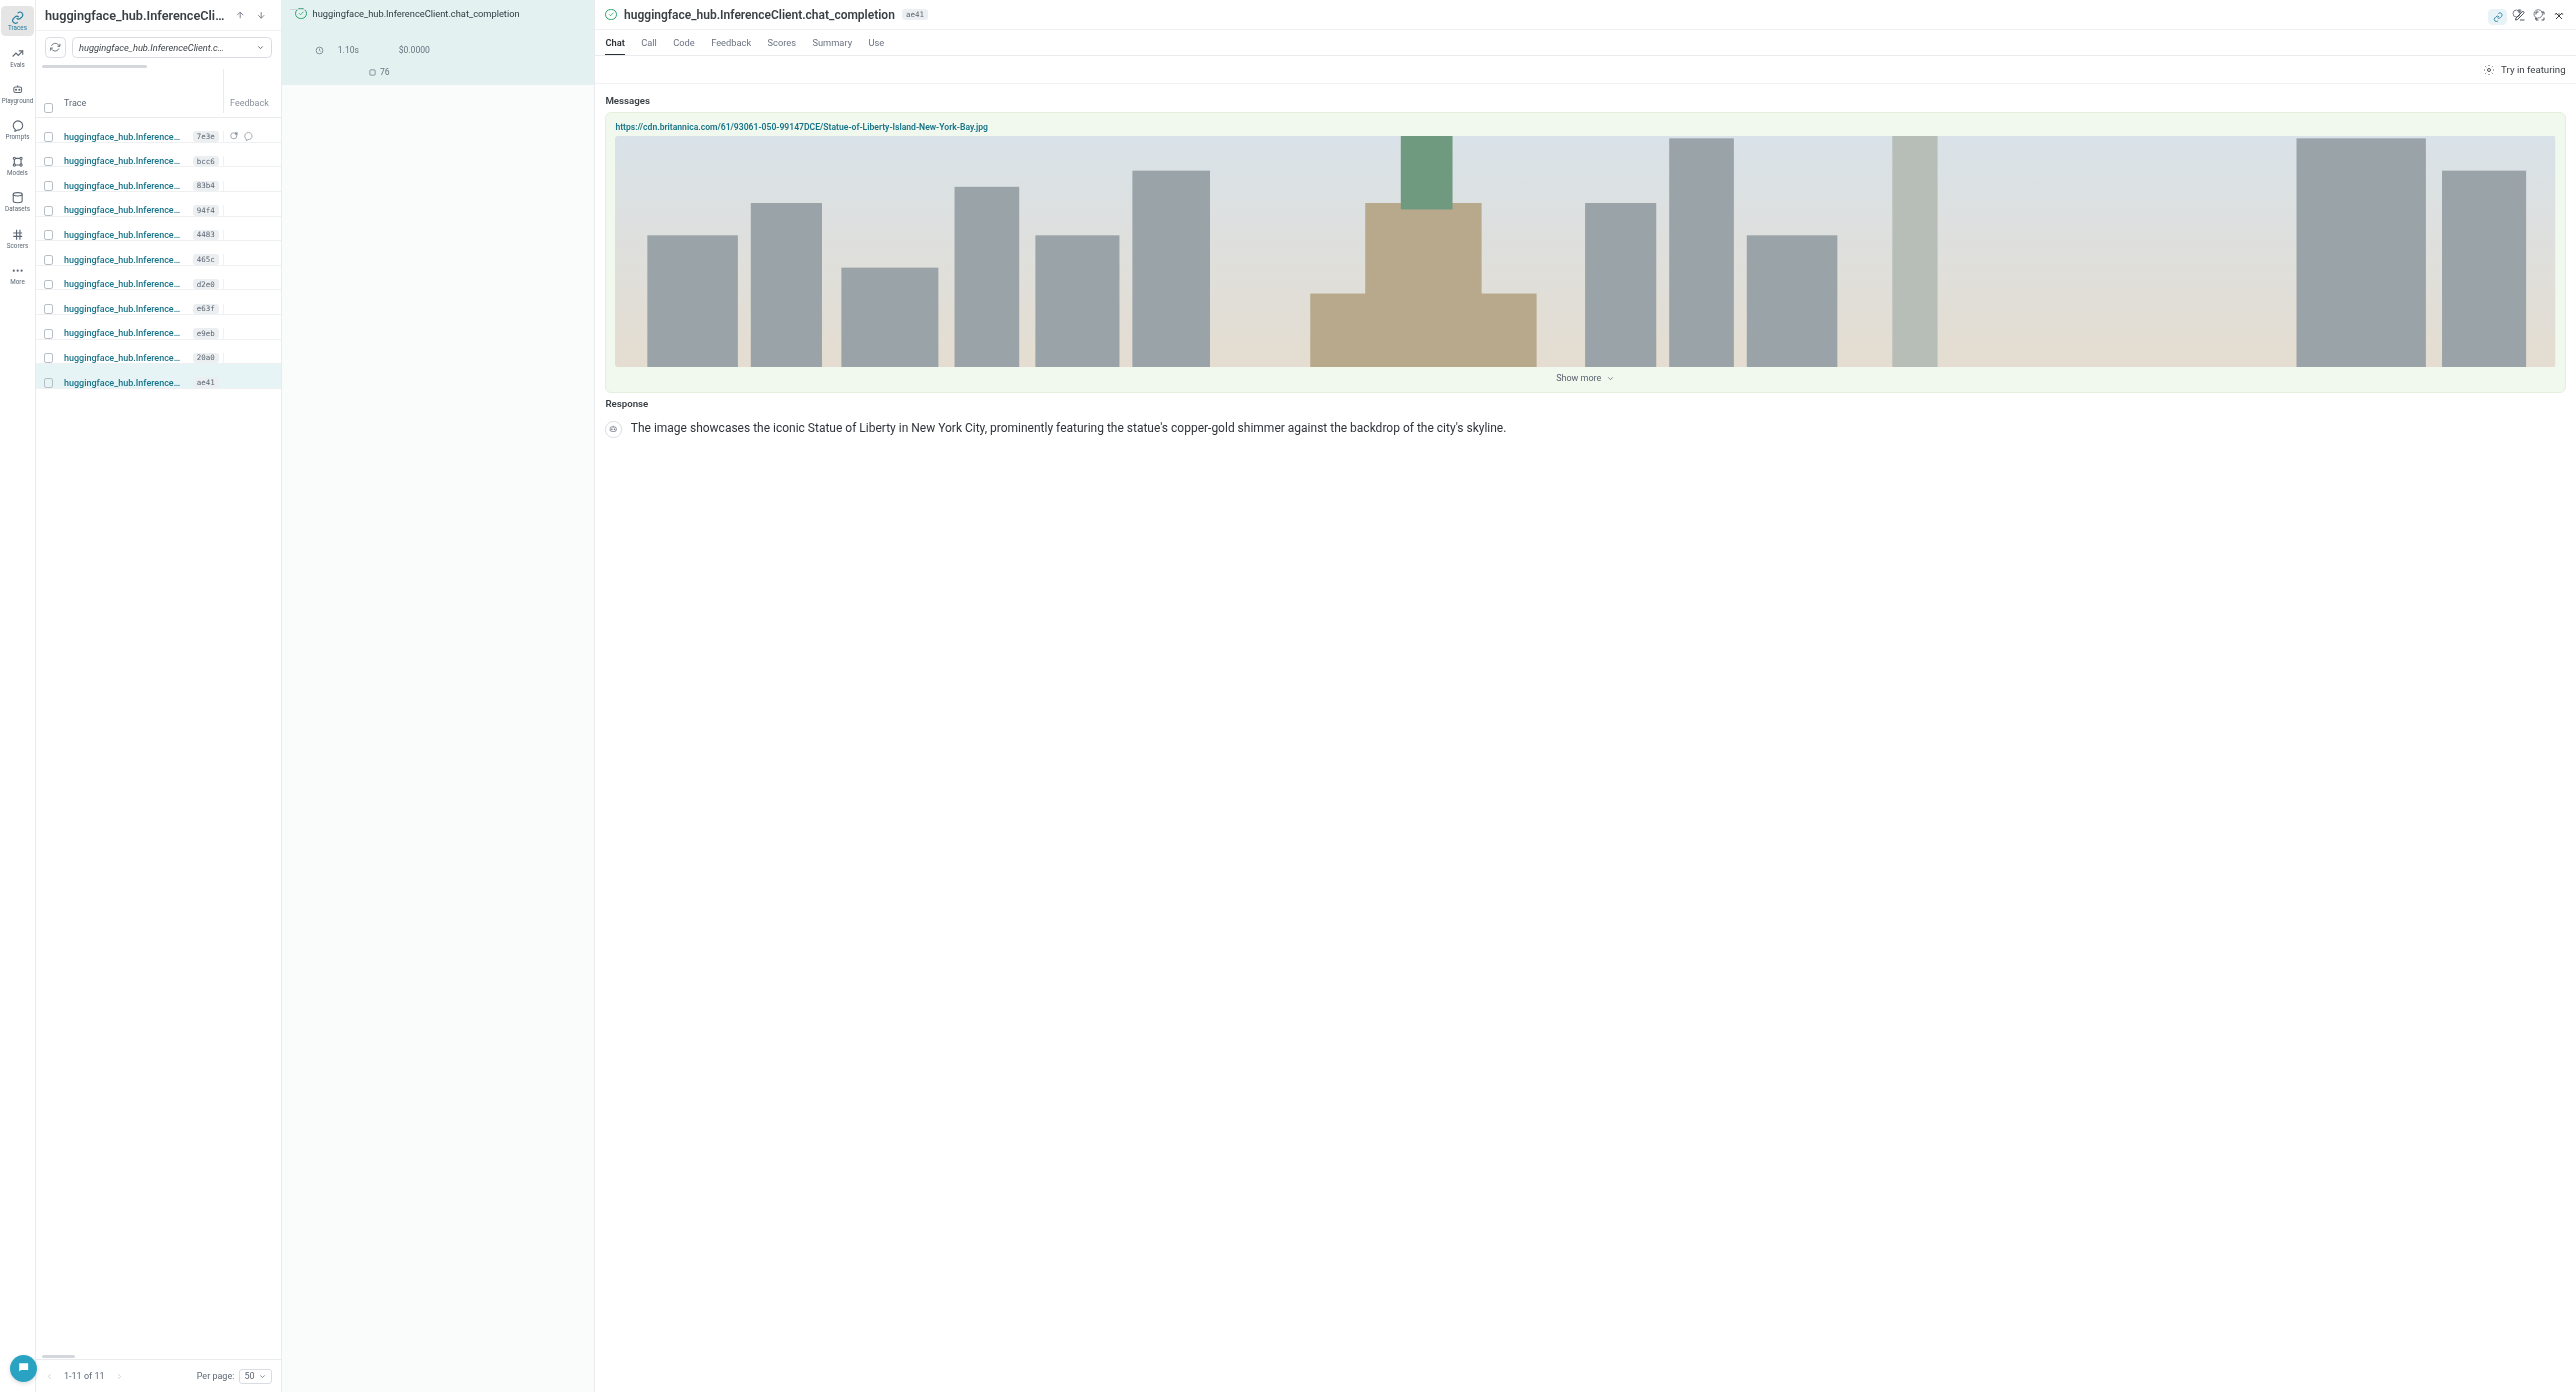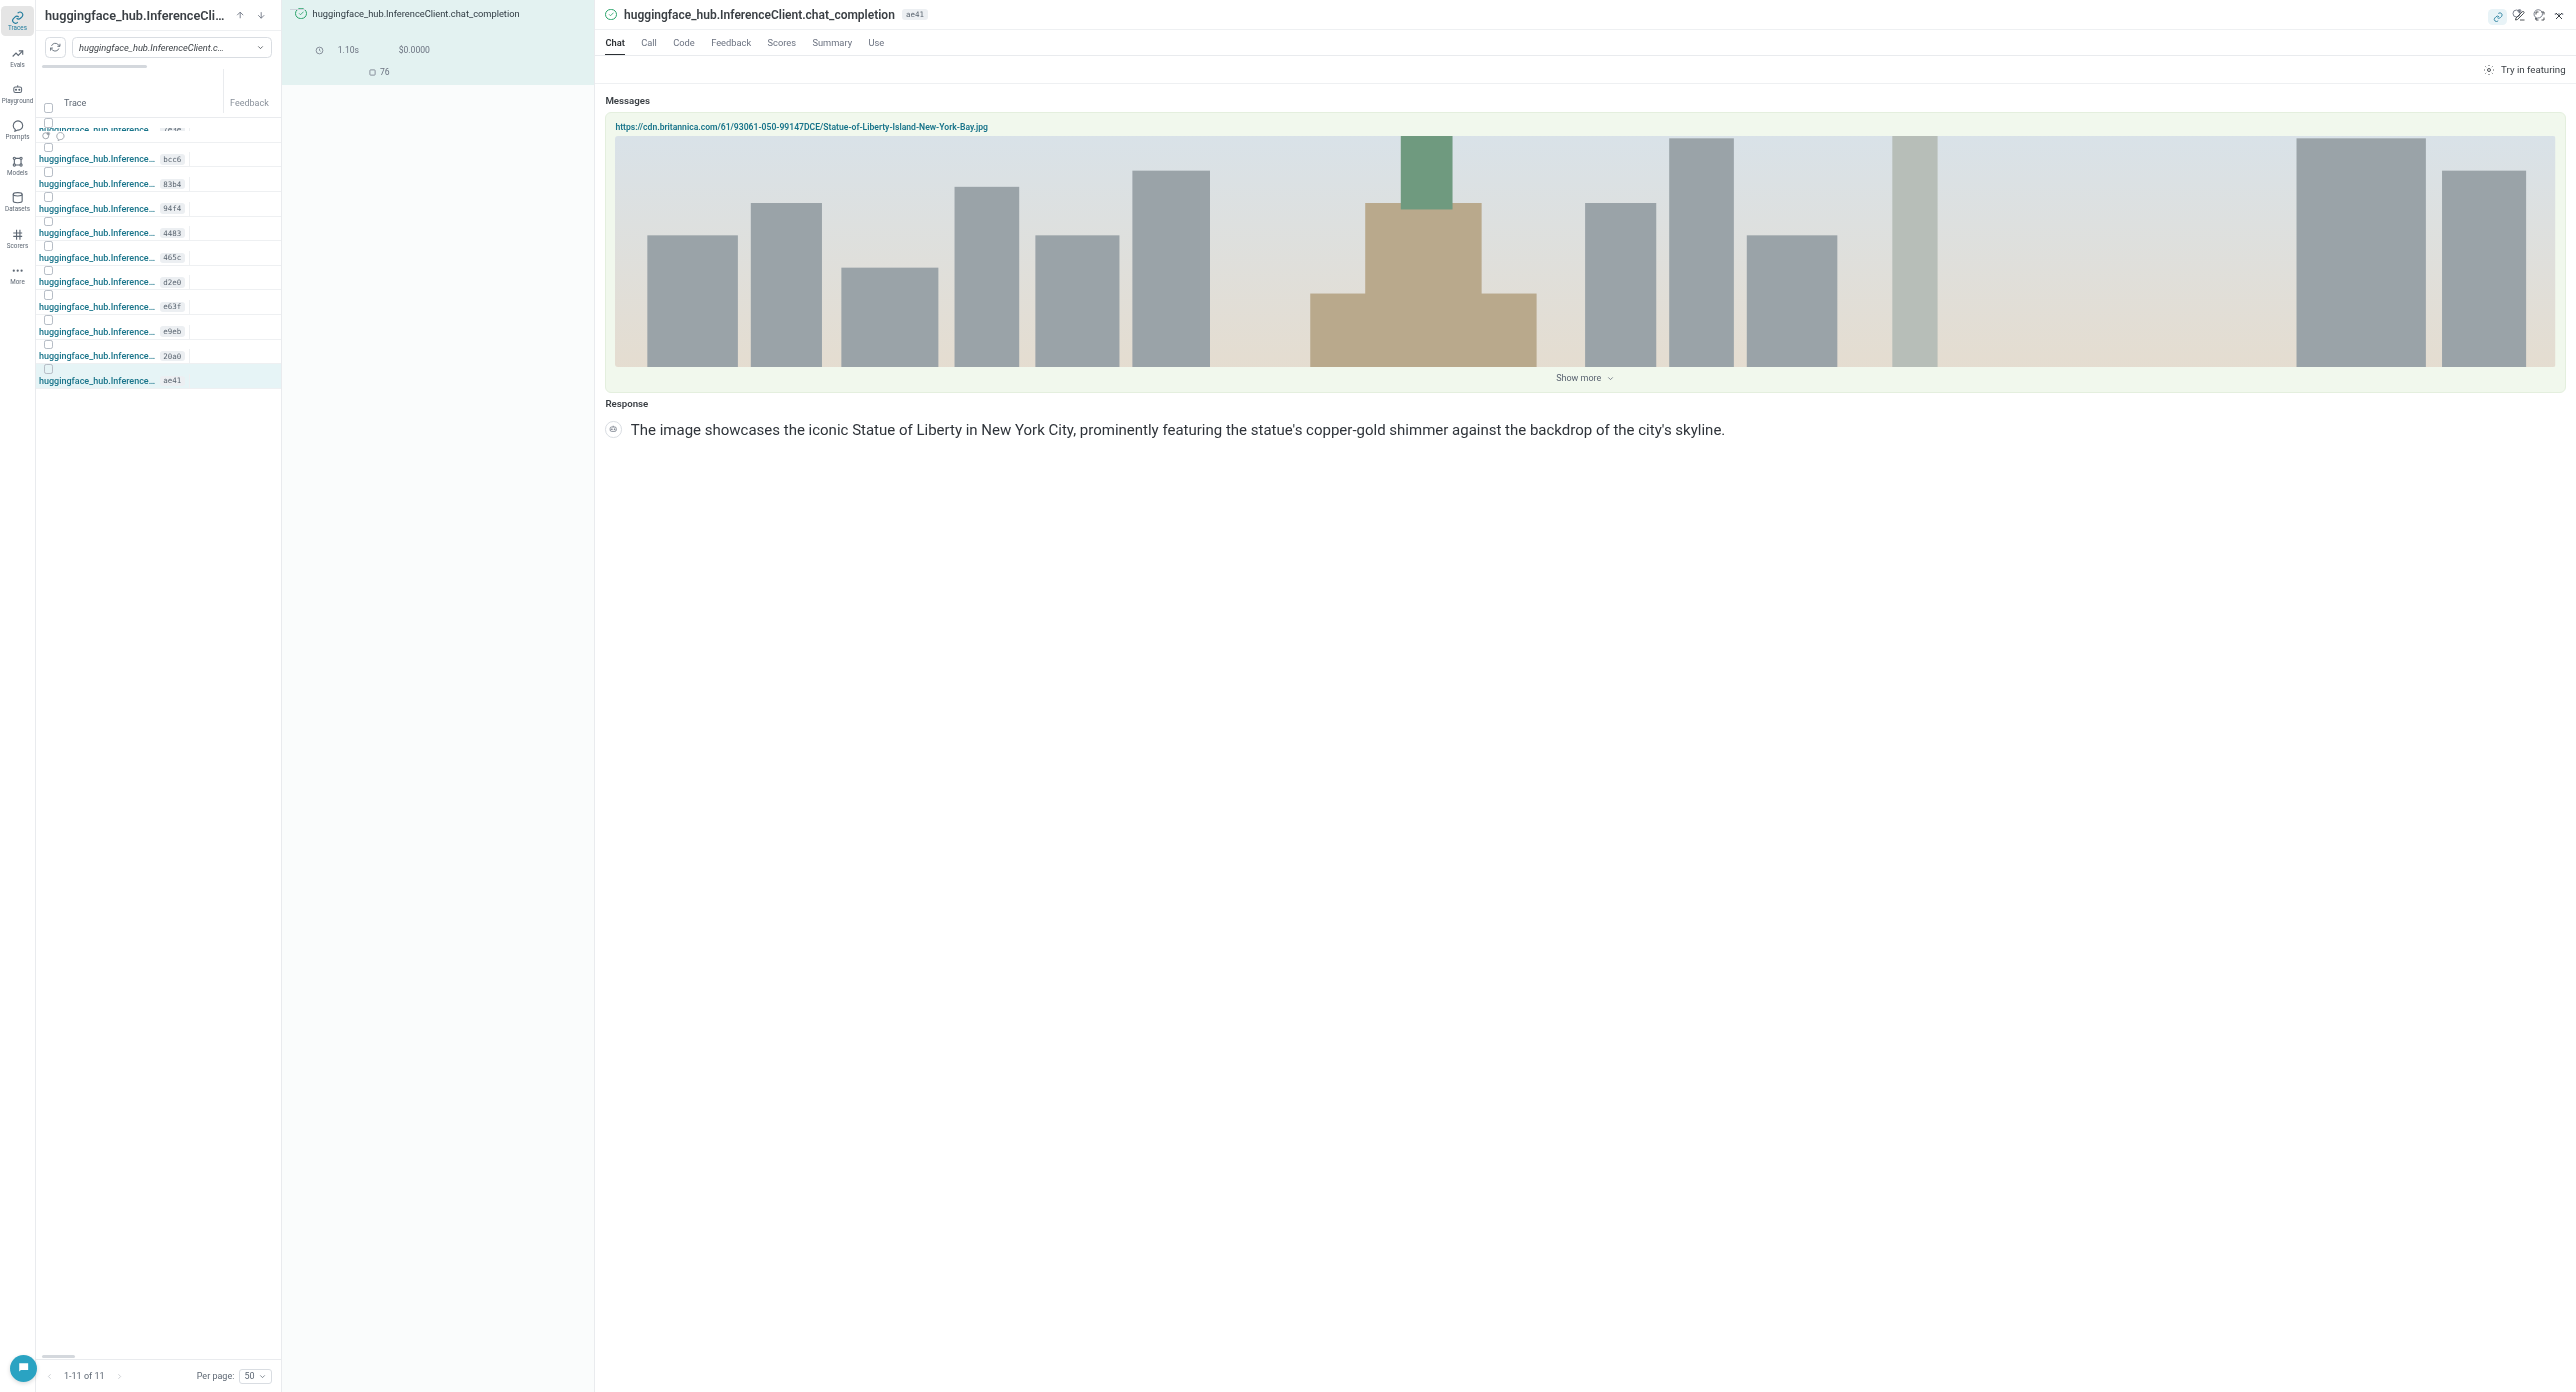--- a/index.html
+++ b/index.html
@@ -19,21 +19,21 @@
 .refresh-btn { width: 21px; height: 21px; border: 0.7px solid #d9dde2; border-radius: 4.5px; display: flex; align-items: center; justify-content: center; color: #5d6773; cursor: pointer; }
 .dropdown { flex: 1; border: 0.7px solid #d9dde2; border-radius: 4.5px; height: 21px; display: flex; align-items: center; padding: 0 6px; justify-content: space-between; cursor: pointer; color: #3a3f44; }
 .dropdown-text { white-space: nowrap; overflow: hidden; text-overflow: ellipsis; max-width: 149px; font-style: italic; }
 .scroll-track { height: 3.7px; background: transparent; margin: 0 6px 1.5px 6px; position:relative; }
 .scroll-thumb { position:absolute; left:0; top:0.7px; height:3px; width: 45%; background:#d4d8dd; border-radius:2.2px; }
 .table-wrap { flex: 1; overflow: auto; position: relative; }
 .thead { display: flex; border-bottom: 0.7px solid #e9ebee; font-size: 9px; color: #5d6773; height: 49px; align-items: flex-end; padding-bottom: 4.5px; }
 .thead .col-check { width: 25px; display: flex; align-items: center; justify-content: center; }
 .thead .col-trace { flex: 1; padding-left: 3px; border-right: 0.7px solid #e9ebee; height: 100%; display: flex; align-items: flex-end; padding-bottom: 4.5px; }
 .thead .col-feedback { width: 57px; padding-left: 6px; height: 100%; display: flex; align-items: flex-end; padding-bottom: 4.5px;}
-.row { display: flex; align-items: flex-start; height: 24.6px; border-bottom: 0.7px solid #eef0f2; cursor: pointer; flex-direction: column; }
+.row { display: flex; align-items: flex-end; height: 24.6px; border-bottom: 0.7px solid #eef0f2; cursor: pointer; }
 .row.selected { background: #e6f4f6; }
 .col-check { width: 25px; display: flex; justify-content: center; }
 .chk { width: 9.7px; height: 9.7px; border: 1px solid #b5bcc5; border-radius: 2.2px; }
 .col-trace { flex: 1; display: flex; align-items: center; gap: 4.5px; overflow: hidden; border-right: 0.7px solid #eef0f2; padding-right: 4.5px; padding-left: 3px; }
 .trace-name { color: #18748a; font-weight: 500; white-space: nowrap; overflow: hidden; text-overflow: ellipsis; flex: 1; font-size: 9px; }
 .hash { background: #eceff2; color: #5a6570; border-radius: 3px; font-family: ui-monospace, Menlo, monospace; font-size: 7.5px; padding: 0.7px 3.7px; }
 .col-feedback { width: 57px; display: flex; align-items: center; gap: 4.5px; justify-content: flex-start; padding-left: 4.5px; color: #8a919b; }
 .pager { border-top: 0.7px solid #e9ebee; height: 33px; display: flex; align-items: center; padding: 0 9px; gap: 12px; color: #5d6773; font-size: 9px; }
 .pager-nav { display: flex; gap: 10px; align-items: center; }
 .page-range { }
@@ -60,21 +60,21 @@
 .playground-row { padding: 7.5px 10.4px; display: flex; justify-content: flex-end; border-bottom: 0.7px solid #eef0f2; }
 .playground { display: flex; align-items: center; gap: 6px; color: #3a3f44; font-size: 9.7px; cursor:pointer; }
 .content { flex: 1; overflow: auto; padding: 10.4px 10.4px 18px 10.4px; }
 .section-h { font-size: 9.7px; font-weight: 600; margin-bottom: 6px; }
 .msg-box { background: #f1f8ed; border: 0.7px solid #e4efde; border-radius: 6px; padding: 9px; }
 .msg-url { color: #18748a; font-size: 8.6px; font-weight: 600; margin-bottom: 4.5px; word-break: break-all; }
 .image-ph { width: 100%; height: 231px; border-radius: 3px; overflow: hidden; position: relative; }
 .show-more { text-align: center; color: #596270; font-size: 9px; padding-top: 6px; display:flex; align-items:center; justify-content:center; gap:4.5px; cursor:pointer;}
 .resp-row { display: flex; gap: 9px; margin-top: 10.4px; }
 .resp-icon { width: 16.4px; height: 16.4px; border: 0.7px solid #d9dde2; border-radius: 50%; display: flex; align-items: center; justify-content: center; color: #6b7280; flex-shrink:0; margin-top:1.5px;}
-.resp-text { font-size: 15px; line-height: 1.45; color: #2f343a; }
+.resp-text { font-size: 12px; line-height: 1.45; color: #2f343a; }
 .chat-bubble-btn { position: fixed; left: 10.4px; bottom: 10.4px; width: 27px; height: 27px; border-radius: 50%; background: #2aa3c2; display:flex; align-items:center; justify-content:center; color:#fff; cursor:pointer; box-shadow:0 1.5px 4.5px rgba(0,0,0,.15);}
 .copy-chip { background:#e8f3f7; border-radius:4.5px; width:19.4px; height:16.4px; display:flex; align-items:center; justify-content:center; color:#227c9d; }
 svg { width: 100%; height: 100%; display:block; }
 .svg14{width:10.4px;height:10.4px;}
 .svg16{width:12px;height:12px;}
 .svg12{width:9px;height:9px;}
 </style>
 </head>
 <body>
 

